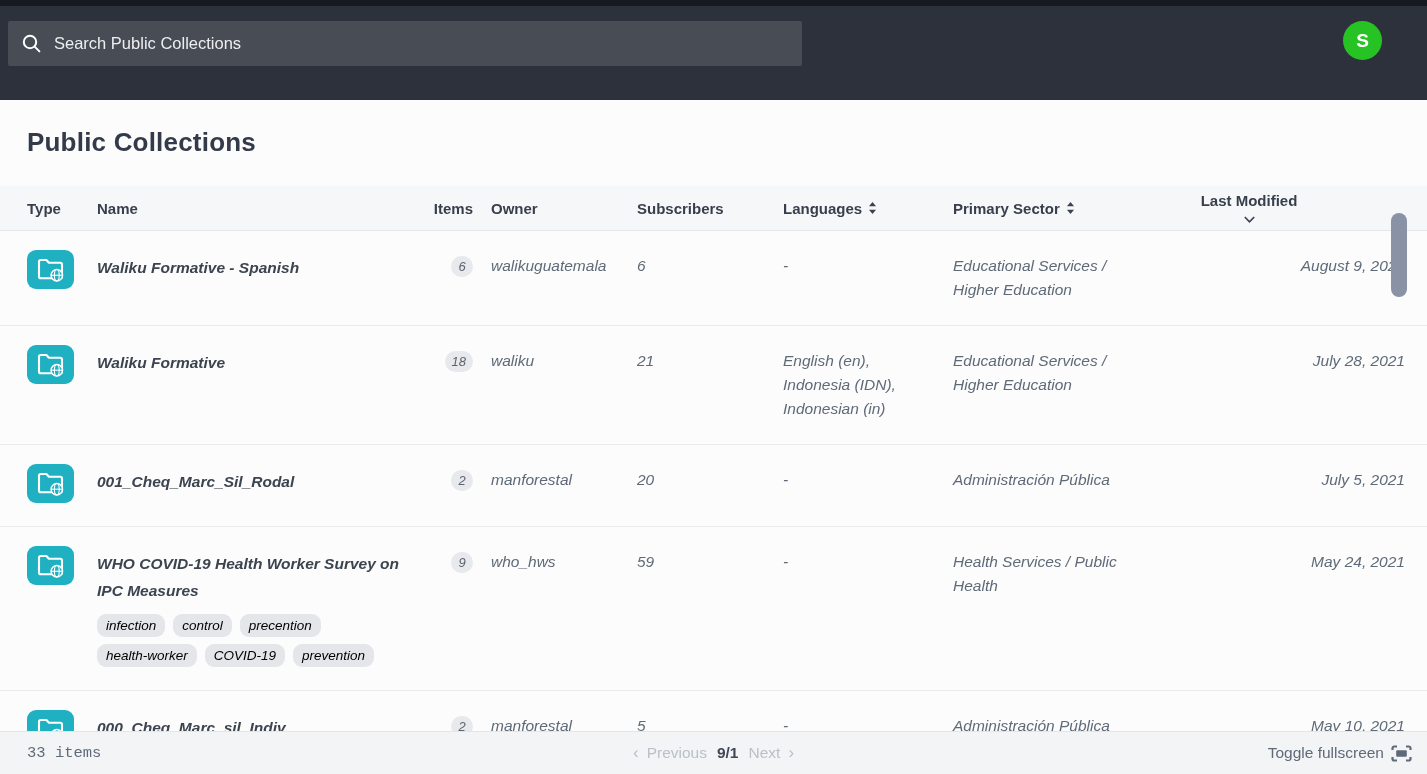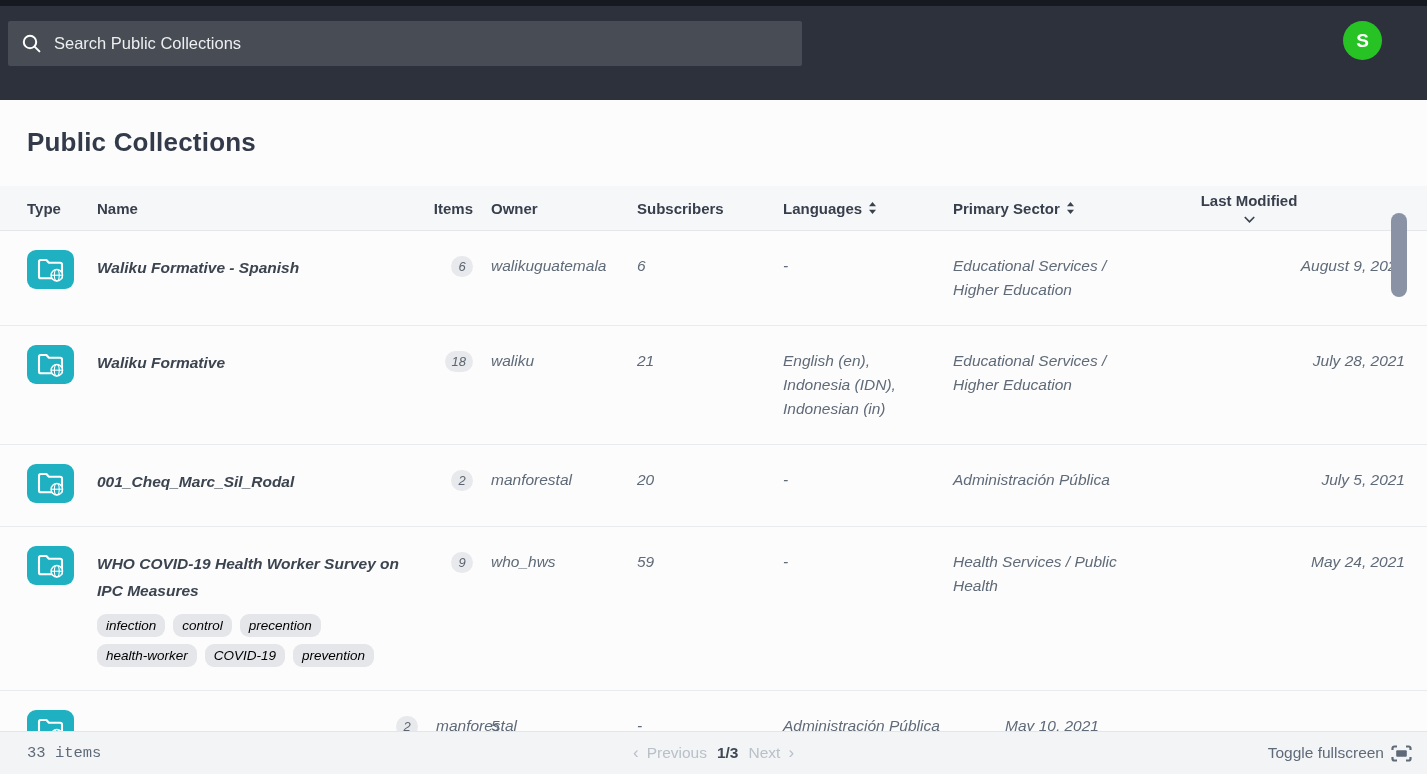--- a/index.html
+++ b/index.html
@@ -239,41 +239,44 @@
       <div class="cell c-type">
         <span class="type-badge">
           <svg width="29" height="25" viewBox="0 0 29 25">
             <path d="M3 19.5 V4.8 C3 3.8 3.8 3 4.8 3 H10.4 L12.9 5.8 H24.2 C25.2 5.8 26 6.6 26 7.6 V19.5 C26 20.5 25.2 21.3 24.2 21.3 H4.8 C3.8 21.3 3 20.5 3 19.5 Z" fill="none" stroke="#ffffff" stroke-width="2.1" stroke-linejoin="round"></path>
             <circle cx="20.8" cy="18.2" r="5.7" fill="#1fb0c1" stroke="#ffffff" stroke-width="1.5"></circle>
             <ellipse cx="20.8" cy="18.2" rx="2.4" ry="5.7" fill="none" stroke="#ffffff" stroke-width="1.1"></ellipse>
             <line x1="15.1" y1="18.2" x2="26.5" y2="18.2" stroke="#ffffff" stroke-width="1.1"></line>
           </svg>
         </span>
       </div>
+      <div class="cell c-name">
+        <div class="name-text">000_Cheq_Marc_sil_Indiv</div>
+      </div>
       <div class="cell c-items"><span class="badge">2</span></div>
       <div class="cell c-owner">manforestal</div>
       <div class="cell c-subscribers">5</div>
       <div class="cell c-languages">-</div>
       <div class="cell c-sector">Administración Pública</div>
       <div class="cell c-modified">May 10, 2021</div>
     </div>
   </div>
 
 <div class="vscroll">
   <div class="vscroll-thumb"></div>
 </div>
 
 <footer class="footer">
   <span class="items-count">33 items</span>
   <div class="pagination">
     <button class="pag-btn">
       <span class="pag-chev">‹</span>
       <span>Previous</span>
     </button>
-    <span class="page-indicator">1/3</span>
+    <span class="page-indicator">9/1</span>
     <button class="pag-btn">
       <span>Next</span>
       <span class="pag-chev">›</span>
     </button>
   </div>
   <button class="fullscreen-btn">
     <span>Toggle fullscreen</span>
     <svg width="21" height="17" viewBox="0 0 21 17">
       <path d="M1.5 5 V3.2 A1.7 1.7 0 0 1 3.2 1.5 H6" fill="none" stroke="currentColor" stroke-width="2.2"></path>
       <path d="M15 1.5 H17.8 A1.7 1.7 0 0 1 19.5 3.2 V5" fill="none" stroke="currentColor" stroke-width="2.2"></path>

